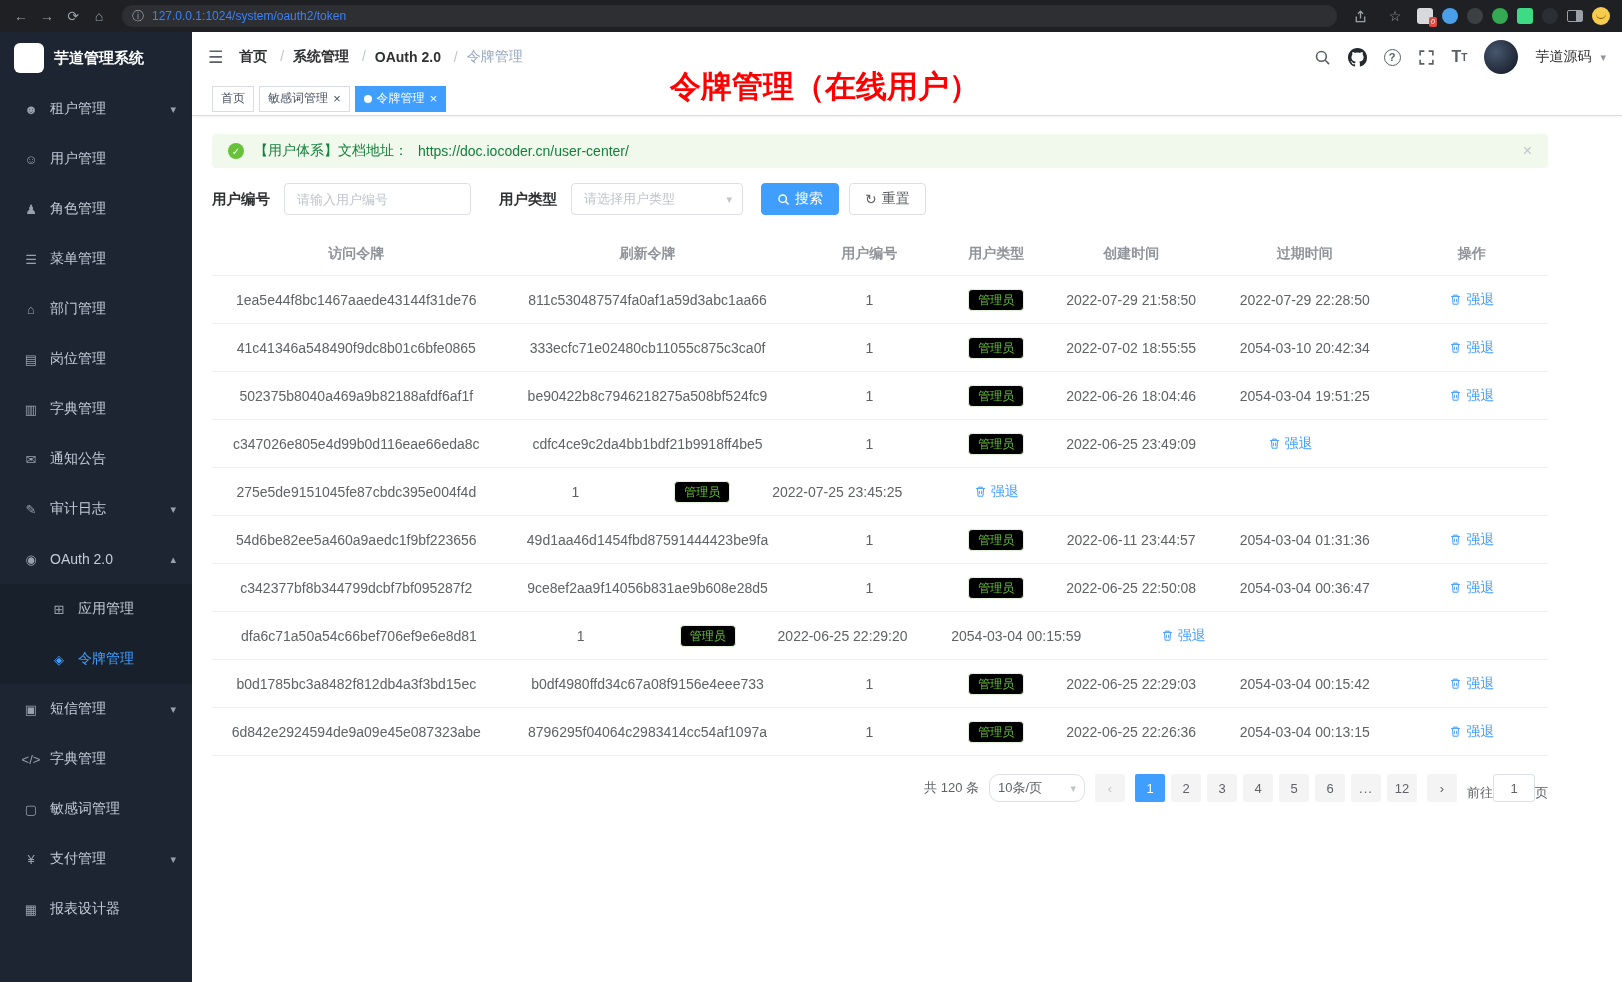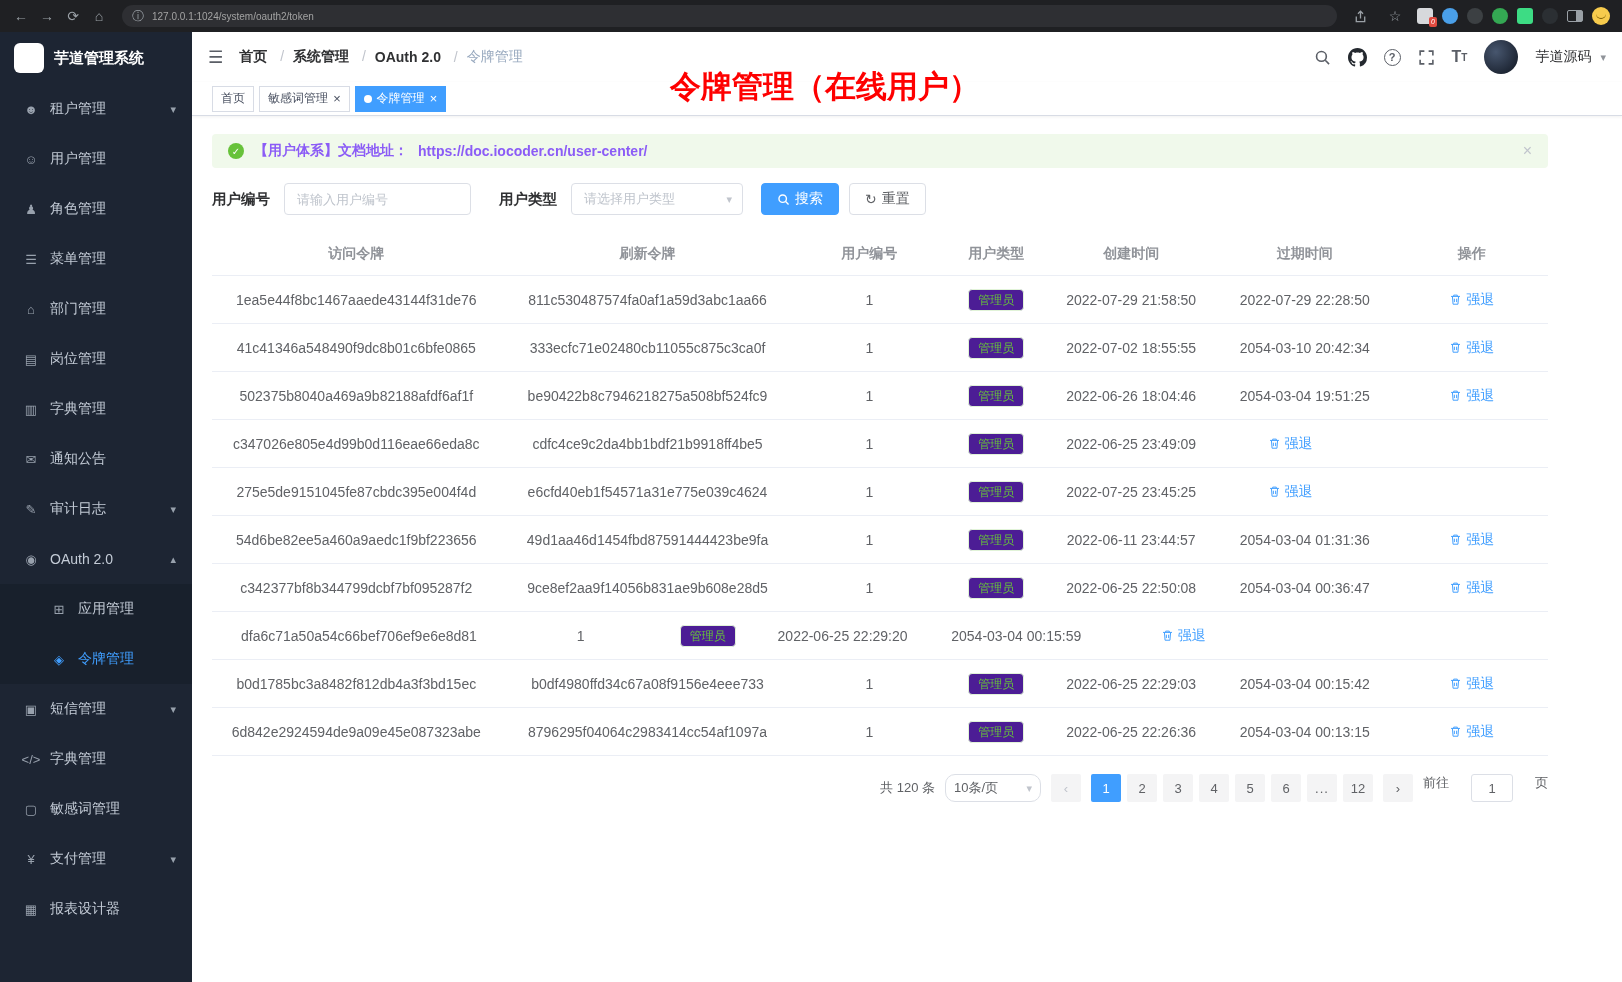--- a/index.html
+++ b/index.html
@@ -9,21 +9,21 @@
     background:#fff; overflow:hidden; position:relative; font-size:14px;
   }
 
   
   .chrome { height:32px; background:#1f2023; display:flex; align-items:center; padding:0 8px; }
   .ch-btn { width:26px; height:24px; display:flex; align-items:center; justify-content:center;
             color:#9aa0a6; font-size:14px; border-radius:50%; cursor:pointer; flex-shrink:0; }
   .omnibox { flex:1; height:22px; background:#2e2f33; border-radius:12px; margin:0 10px;
              display:flex; align-items:center; padding:0 10px; gap:8px; min-width:0; }
   .ob-info { color:#9aa0a6; font-size:12px; }
-  .ob-url { color:#a3a3a3; font-size:10px; white-space:nowrap; overflow:hidden; }
+  .ob-url { color:#3b82f6; font-size:12px; white-space:nowrap; overflow:hidden; }
   .chrome-right { display:flex; align-items:center; gap:9px; padding-right:4px; }
   .ext { width:16px; height:16px; border-radius:50%; position:relative; flex-shrink:0; }
   .badge { position:absolute; right:-4px; bottom:-3px; background:#e04a3f; color:#fff;
            font-size:7px; line-height:8px; padding:1px 2px; border-radius:2px; }
   .dot-blue { background:#4a9fe8; } .dot-dark { background:#3c4043; }
   .dot-green { background:#34a853; } .dot-darker { background:#2b2f33; }
   .puzzle { background:#3ddc84; border-radius:3px; }
   .ext-badge { background:#d7d9dc; border-radius:3px; }
   .split-ic { width:16px; height:12px; border:1.5px solid #9aa0a6; border-radius:2px; position:relative; }
   .split-ic::after { content:""; position:absolute; right:0; top:0; bottom:0; width:6px; background:#9aa0a6; }
@@ -80,21 +80,21 @@
   .tv-close { font-size:13px; line-height:1; }
 
   
   .content { padding:18px 0 0 20px; }
   .panel-w { width:1336px; }
 
   .alert { height:34px; background:#f0f9eb; border-radius:4px; display:flex;
            align-items:center; padding:0 16px; gap:10px; }
   .alert-check { width:16px; height:16px; border-radius:50%; background:#67c23a; color:#fff;
                  font-size:10px; display:flex; align-items:center; justify-content:center; flex-shrink:0; }
-  .alert-text, .alert-link { color:#8b5cf6; font-size:14px;font-weight:bold; }
+  .alert-text, .alert-link { color:#15803d; font-size:14px; }
   .alert-link { text-decoration:none; cursor:pointer; }
   .alert-close { margin-left:auto; color:#c0c4cc; font-size:16px; cursor:pointer; }
 
   .filters { display:flex; align-items:center; margin-top:15px; }
   .f-label { font-weight:700; color:#303133; font-size:14.5px; margin-right:14px; }
   .f-input { width:187px; height:32px; border:1px solid #dcdfe6; border-radius:4px;
              padding:0 12px; font-size:13px; color:#606266; outline:none;
              font-family:"Liberation Sans","DejaVu Sans",sans-serif; }
   .f-input::placeholder { color:#bfc4cc; }
   .f-select { width:172px; height:32px; border:1px solid #dcdfe6; border-radius:4px;
@@ -112,40 +112,40 @@
   
   .table { margin-top:17px; font-size:14px; }
   .thead, .tr { display:flex; align-items:stretch; }
   .thead { height:44px; border-bottom:1px solid #ebeef5; }
   .tr { height:48px; border-bottom:1px solid #ebeef5; }
   .th, .td { display:flex; align-items:center; justify-content:center; overflow:hidden; }
   .th { color:#909399; font-weight:700; }
   .td { color:#606266; }
   .c1{width:21.6%}.c2{width:22%}.c3{width:11.2%}.c4{width:7.8%}
   .c5{width:12.4%}.c6{width:13.6%}.c7{width:11.4%}
-  .tag-success { background:#4c1d95; border:1px solid #e1f3d8; color:#67c23a;
+  .tag-success { background:#000000; border:1px solid #e1f3d8; color:#67c23a;
                  font-size:12px; padding:2px 9px; border-radius:4px; line-height:16px; }
   .op-link { color:#409eff; display:inline-flex; align-items:center; gap:4px;
              cursor:pointer; font-size:14px; text-decoration:none; }
 
   
   .pagination { margin-top:18px; display:flex; align-items:center; justify-content:flex-end;
                 gap:10px; color:#606266; font-size:13px; }
   .size-select { width:96px; height:28px; border:1px solid #dcdfe6; border-radius:10px;
                  display:flex; align-items:center; justify-content:space-between;
                  padding:0 8px; cursor:pointer; }
   .pages { display:flex; gap:6px; align-items:center; }
   .pg, .pg-nav { min-width:30px; height:28px; background:#f4f4f5; border:none; border-radius:2px;
                  color:#606266; font-size:13px; display:flex; align-items:center;
                  justify-content:center; padding:0 4px; cursor:pointer;
                  font-family:"Liberation Sans","DejaVu Sans",sans-serif; }
   .pg.active { background:#409eff; color:#fff; }
   .pg.more { letter-spacing:1px; }
   .pg-nav.disabled { color:#c0c4cc; cursor:default; }
-  .goto { display:flex; align-items:flex-start; gap:22px; }
+  .goto { display:flex; align-items:flex-end; gap:0; }
   .goto-input { width:42px; height:28px; border:1px solid #dcdfe6; border-radius:3px;
                 text-align:center; font-size:13px; color:#606266; outline:none; }
 
   
   .annotation { position:absolute; left:670px; top:66px; color:#fe0000;
                 font-size:31px; font-weight:600; z-index:10; white-space:nowrap; }
 
   svg { display:block; }
 </style>
 </head>
@@ -479,21 +479,20 @@
                   <svg width="13" height="13" viewBox="0 0 16 16" fill="none">
                     <path d="M2.5 4.2h11M5.8 4.2V2.6h4.4v1.6M4.2 4.2l.8 9.6h6l.8-9.6M6.6 7v4.2M9.4 7v4.2" stroke="#409eff" stroke-width="1.2"></path>
                   </svg>
                   <span>强退</span>
                 </a>
               </div>
             </div>
 
             <div class="tr">
               <div class="td c1">275e5de9151045fe87cbdc395e004f4d</div>
-              <div class="td c2">e6cfd40eb1f54571a31e775e039c4624</div>
               <div class="td c3">1</div>
               <div class="td c4">
                 <span class="tag-success">管理员</span>
               </div>
               <div class="td c5">2022-07-25 23:45:25</div>
               <div class="td c7">
                 <a class="op-link">
                   <svg width="13" height="13" viewBox="0 0 16 16" fill="none">
                     <path d="M2.5 4.2h11M5.8 4.2V2.6h4.4v1.6M4.2 4.2l.8 9.6h6l.8-9.6M6.6 7v4.2M9.4 7v4.2" stroke="#409eff" stroke-width="1.2"></path>
                   </svg>

